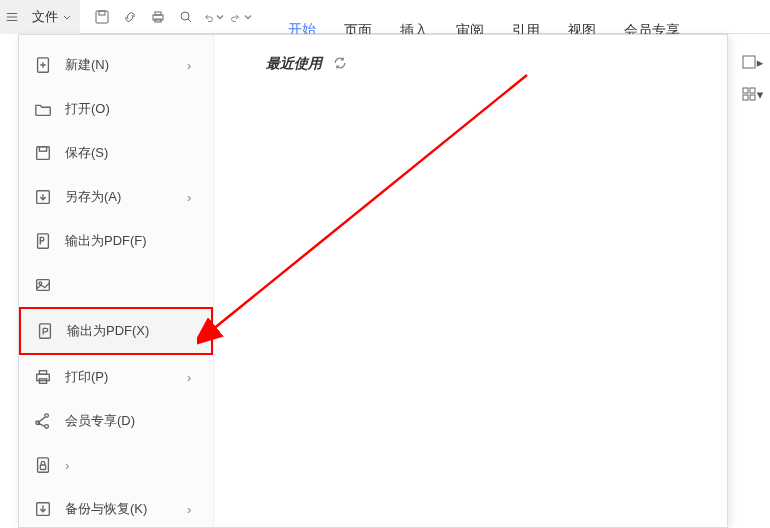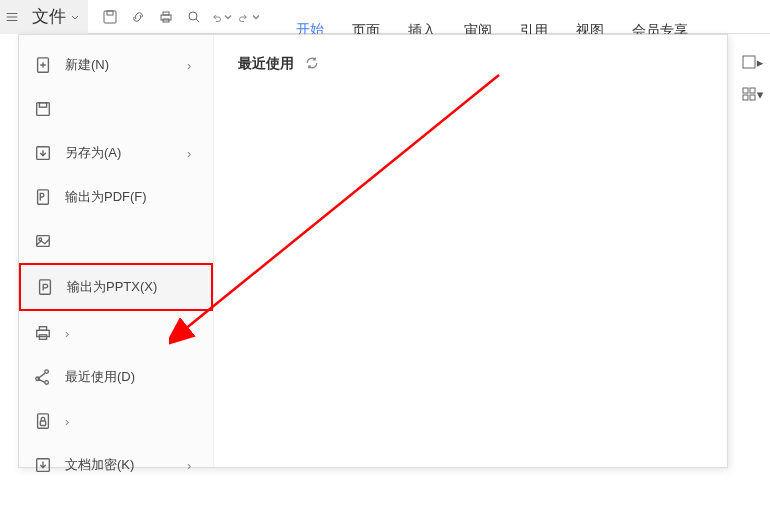--- a/index.html
+++ b/index.html
@@ -1,39 +1,39 @@
 <!DOCTYPE html>
 <html><head>
   <meta charset="utf-8">
   <style>
     * { margin: 0; padding: 0; box-sizing: border-box; font-family: "Microsoft YaHei", sans-serif; }
     body { width: 770px; height: 528px; background: #fff; overflow: hidden; position: relative; }
     
     .toolbar { height: 34px; display: flex; align-items: center; border-bottom: 1px solid #e0e0e0; background: #fff; }
     .hamburger { width: 24px; height: 34px; display: flex; align-items: center; justify-content: center; background: #f0f0f0; }
-    .file-btn { padding: 12px 8px; height: 34px; display: flex; align-items: center; background: #f0f0f0; font-size: 17px; color: #333; cursor: pointer; }
+    .file-btn { padding: 12px 8px; height: 34px; display: flex; align-items: center; background: #f0f0f0; font-size: 13px; color: #333; cursor: pointer; }
     .toolbar-icons { display: flex; align-items: center; margin-left: 10px; gap: 4px; }
     .tb-icon { width: 24px; height: 24px; display: flex; align-items: center; justify-content: center; color: #555; cursor: pointer; }
     .tb-icon svg { width: 16px; height: 16px; }
     .menu-tabs { display: flex; margin-left: 20px; gap: 0; }
     .menu-tab { padding: 0 14px; height: 28px; display: flex; align-items: center; font-size: 14px; color: #333; cursor: pointer; margin-top: 28px; }
     .menu-tab.active { color: #4a7dff; border-bottom: 2px solid #4a7dff; }
     
-    .dropdown-panel { position: absolute; left: 18px; top: 34px; width: 710px; height: 434px; background: #fff; border: 1px solid #ddd; box-shadow: 2px 2px 8px rgba(0,0,0,0.1); display: flex; }
+    .dropdown-panel { position: absolute; left: 18px; top: 34px; width: 710px; height: 494px; background: #fff; border: 1px solid #ddd; box-shadow: 2px 2px 8px rgba(0,0,0,0.1); display: flex; gap: 28px; }
     .sidebar { width: 195px; background: #fbfbfb; border-right: 1px solid #eee; padding-top: 8px; }
     .sidebar-item { height: 44px; display: flex; align-items: center; padding: 0 14px; cursor: pointer; color: #444; font-size: 13px; position: relative; }
     .sidebar-item.highlighted { border: 2.5px solid #ff0000; background: #f5f5f5; height: 48px; }
     .sb-icon { width: 20px; height: 20px; margin-right: 12px; display: flex; align-items: center; justify-content: center; }
     .sb-icon svg { width: 18px; height: 18px; stroke: #666; fill: none; stroke-width: 1.5; }
     .sb-label { flex: 1; }
     .chevron { width: 12px; color: #888; }
     
     .content-area { flex: 1; padding: 20px 24px; position: relative; }
     .recent-row { display: flex; align-items: center; gap: 10px; }
-    .recent-label { font-size: 14px; font-weight: bold; color: #333; }
+    .recent-label { font-size: 14px; font-weight: bold; color: #333; font-style: italic; }
     .refresh-icon { width: 18px; height: 18px; color: #888; cursor: pointer; }
     
     .arrow { position: absolute; pointer-events: none; }
     
     .right-icons { position: absolute; right: 0; top: 44px; display: flex; flex-direction: column; gap: 8px; padding: 6px; }
     .ri { width: 24px; height: 24px; display: flex; align-items: center; justify-content: center; color: #555; cursor: pointer; font-size: 13px; }
   </style>
 </head>
 <body>
 
@@ -110,24 +110,33 @@
             <rect x="4" y="2" width="12" height="16" rx="1"></rect>
             <path d="M10 7v6M7 10h6"></path>
           </svg>
         </span>
       <span class="sb-label">新建(N)</span>
       <span class="chevron">›</span>
     </div>
     <div class="sidebar-item">
       <span class="sb-icon">
           <svg viewBox="0 0 20 20">
+            <path d="M2 6h5l2 2h9v8a1 1 0 01-1 1H3a1 1 0 01-1-1V6z"></path>
+          </svg>
+        </span>
+      <span class="sb-label">打开(O)</span>
+    </div>
+    <div class="sidebar-item">
+      <span class="sb-icon">
+          <svg viewBox="0 0 20 20">
             <rect x="3" y="3" width="14" height="14" rx="1"></rect>
             <rect x="6" y="3" width="8" height="5"></rect>
           </svg>
         </span>
+      <span class="sb-label">保存(S)</span>
     </div>
     <div class="sidebar-item">
       <span class="sb-icon">
           <svg viewBox="0 0 20 20">
             <rect x="3" y="3" width="14" height="14" rx="1"></rect>
             <path d="M10 7v6M7 10l3 3 3-3"></path>
           </svg>
         </span>
       <span class="sb-label">另存为(A)</span>
       <span class="chevron">›</span>
@@ -150,58 +159,59 @@
           </svg>
         </span>
     </div>
     <div class="sidebar-item highlighted">
       <span class="sb-icon">
           <svg viewBox="0 0 20 20">
             <rect x="4" y="2" width="12" height="16" rx="1"></rect>
             <path d="M8 7h3a2 2 0 010 4H8V7v7"></path>
           </svg>
         </span>
-      <span class="sb-label">输出为PPTX(X)</span>
+      <span class="sb-label">输出为PDF(X)</span>
     </div>
     <div class="sidebar-item">
       <span class="sb-icon">
           <svg viewBox="0 0 20 20">
             <rect x="3" y="7" width="14" height="7"></rect>
             <rect x="6" y="3" width="8" height="4"></rect>
             <rect x="6" y="12" width="8" height="5"></rect>
           </svg>
         </span>
+      <span class="sb-label">打印(P)</span>
       <span class="chevron">›</span>
     </div>
     <div class="sidebar-item">
       <span class="sb-icon">
           <svg viewBox="0 0 20 20">
             <path d="M4 12l8-6M4 12l8 4M14 6a2 2 0 100-4 2 2 0 000 4zM14 18a2 2 0 100-4 2 2 0 000 4zM4 14a2 2 0 100-4 2 2 0 000 4z"></path>
           </svg>
         </span>
-      <span class="sb-label">最近使用(D)</span>
+      <span class="sb-label">会员专享(D)</span>
     </div>
     <div class="sidebar-item">
       <span class="sb-icon">
           <svg viewBox="0 0 20 20">
             <rect x="4" y="2" width="12" height="16" rx="1"></rect>
             <rect x="7" y="10" width="6" height="5" rx="1"></rect>
             <path d="M8 10V8a2 2 0 014 0v2"></path>
           </svg>
         </span>
       <span class="chevron">›</span>
     </div>
     <div class="sidebar-item">
       <span class="sb-icon">
           <svg viewBox="0 0 20 20">
             <rect x="3" y="3" width="14" height="14" rx="1"></rect>
             <path d="M7 10l3 3 3-3M10 6v7"></path>
           </svg>
         </span>
-      <span class="sb-label">文档加密(K)</span>
+      <span class="sb-label">备份与恢复(K)</span>
       <span class="chevron">›</span>
     </div>
   </div>
 
   <div class="content-area">
     <div class="recent-row">
       <span class="recent-label">最近使用</span>
       <span class="refresh-icon">
         <svg viewBox="0 0 20 20" width="16" height="16">
             <path d="M4 10a6 6 0 0110-4.5M16 10a6 6 0 01-10 4.5M14 3v3h-3M6 17v-3h3" fill="none" stroke="#888" stroke-width="1.5"></path>

